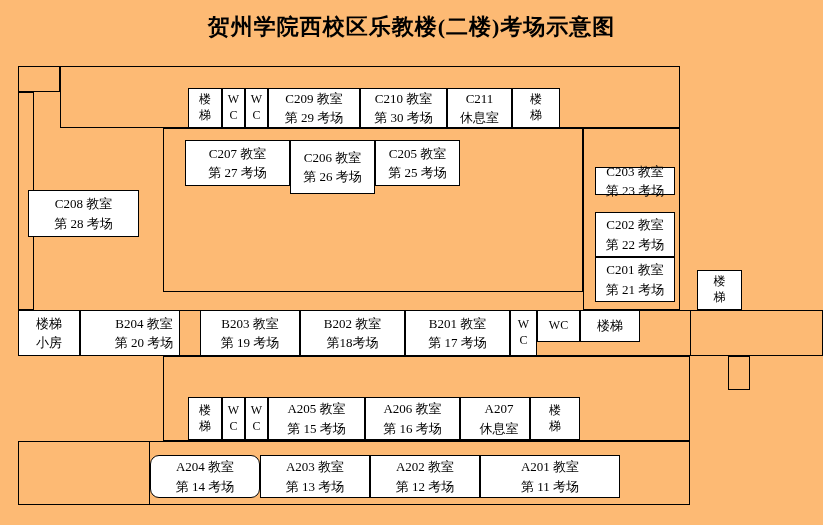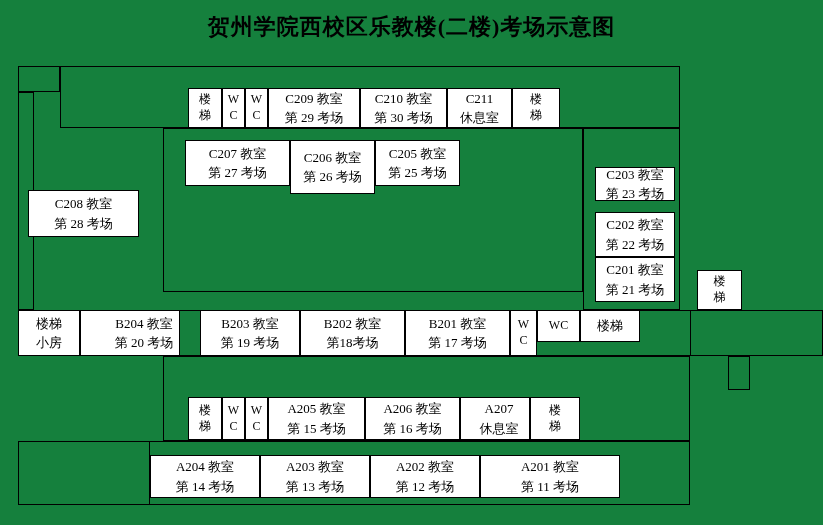--- a/index.html
+++ b/index.html
@@ -1,17 +1,17 @@
 <!DOCTYPE html>
 <html><head>
 <meta charset="utf-8">
 <style>
   html,body { margin:0; padding:0; background:#fff; }
   .canvas {
-    position:relative; width:823px; height:525px; background:#15803d;
+    position:relative; width:823px; height:525px; background:#fdba74;
     font-family:"Liberation Serif","DejaVu Serif",serif; color:#000;
     overflow:hidden;
   }
   .title {
     position:absolute; top:12px; left:0; width:100%;
     text-align:center; font-size:22px; font-weight:bold; letter-spacing:1px;
   }
   .struct {
     position:absolute; border:1px solid #000; box-sizing:border-box;
     background:transparent;
@@ -83,21 +83,21 @@
   <div class="box" style="left:375px;top:140px;width:85px;height:46px;">
     <span>C205 教室</span>
     <span>第 25 考场</span>
   </div>
 
   <div class="box" style="left:28px;top:190px;width:111px;height:47px;">
     <span>C208 教室</span>
     <span>第 28 考场</span>
   </div>
 
-  <div class="box" style="left:595px;top:167px;width:80px;height:34px;">
+  <div class="box" style="left:595px;top:167px;width:80px;height:28px;">
     <span>C203 教室</span>
     <span>第 23 考场</span>
   </div>
   <div class="box" style="left:595px;top:212px;width:80px;height:45px;">
     <span>C202 教室</span>
     <span>第 22 考场</span>
   </div>
   <div class="box" style="left:595px;top:257px;width:80px;height:45px;">
     <span>C201 教室</span>
     <span>第 21 考场</span>
@@ -160,21 +160,21 @@
   </div>
   <div class="box" style="left:460px;top:397px;width:70px;height:43px;padding-left:8px;">
     <span>A207</span>
     <span>休息室</span>
   </div>
   <div class="box sm" style="left:530px;top:397px;width:50px;height:43px;">
     <span>楼</span>
     <span>梯</span>
   </div>
 
-  <div class="box" style="left:150px;top:455px;width:110px;height:43px;">
+  <div class="box" style="left:150px;top:455px;width:110px;height:43px;border-radius:9px;">
     <span>A204 教室</span>
     <span>第 14 考场</span>
   </div>
   <div class="box" style="left:260px;top:455px;width:110px;height:43px;">
     <span>A203 教室</span>
     <span>第 13 考场</span>
   </div>
   <div class="box" style="left:370px;top:455px;width:110px;height:43px;">
     <span>A202 教室</span>
     <span>第 12 考场</span>

